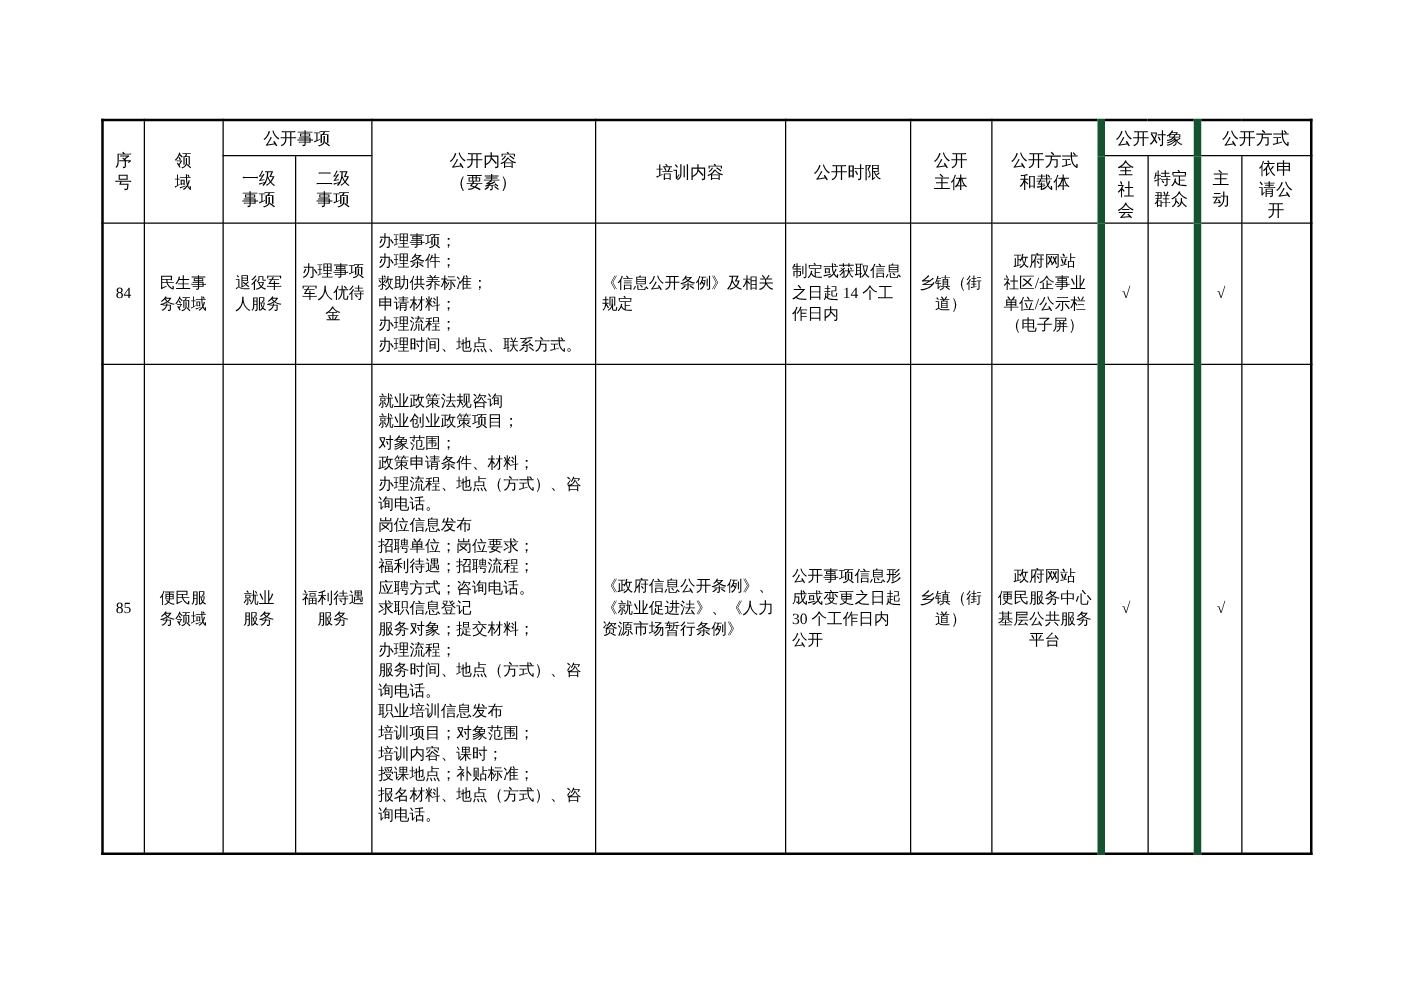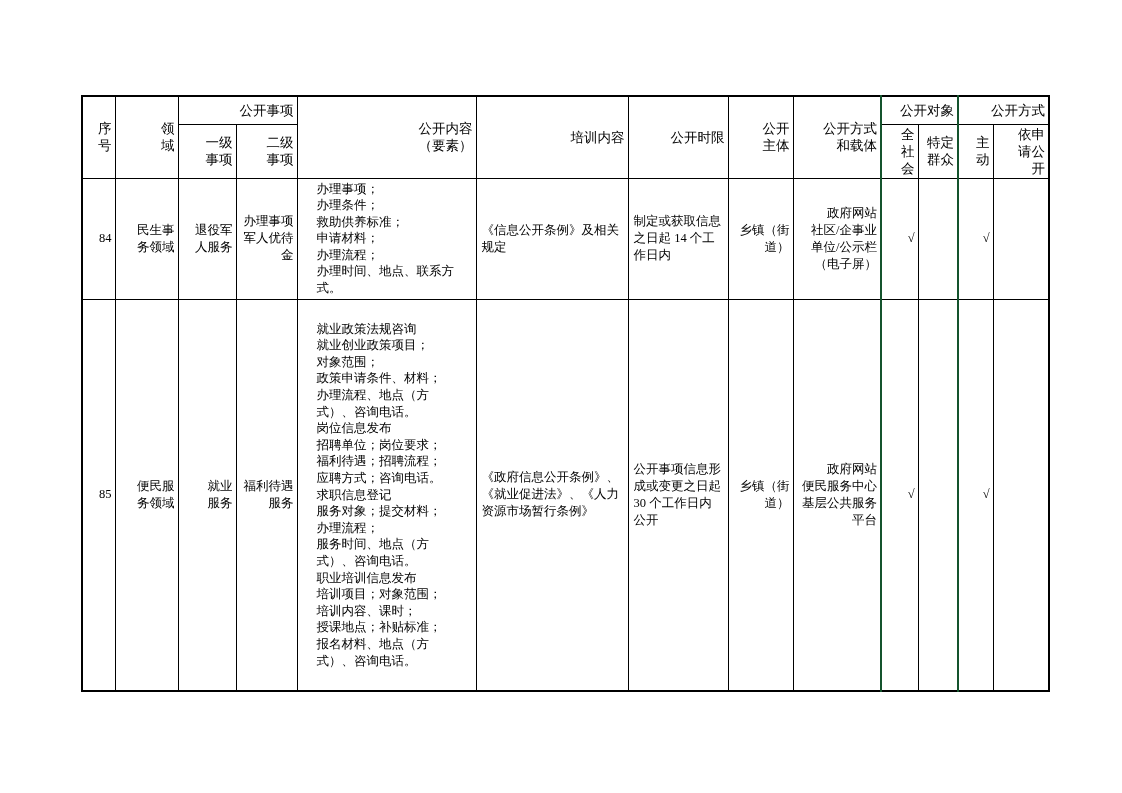--- a/index.html
+++ b/index.html
@@ -23,49 +23,49 @@
     left: 81px;
     top: 95px;
     width: 967px;
     border-collapse: collapse;
     table-layout: fixed;
     border: 2px solid #000000;
   }
   th, td {
     border: 1px solid #000000;
     font-weight: normal;
-    text-align: right;
+    text-align: center;
     vertical-align: middle;
     white-space: pre-line;
     padding: 1px 3px;
     font-size: 13px;
     line-height: 17px;
     overflow: hidden;
   }
   thead th {
     font-size: 13.5px;
     line-height: 17px;
   }
   td.left {
     text-align: left;
-    padding: 2px 19px;
+    padding: 2px 5px;
     font-size: 12.5px;
     line-height: 16.6px;
   }
   td.tight {
     text-align: left;
     padding: 2px 5px;
     font-size: 12.5px;
     line-height: 17px;
   }
   td.small {
     font-size: 12.5px;
     line-height: 17px;
   }
-  .thickL { border-left: 2px solid #14532d; }
+  .thickL { border-left: 6px solid #14532d; }
   tr.hrow1 { height: 28px; }
   tr.hrow2 { height: 54px; }
   tr.row84 { height: 113px; }
   tr.row85 { height: 392px; }
 </style>
 </head>
 <body>
 
 <div class="page">
   <table class="doc">

